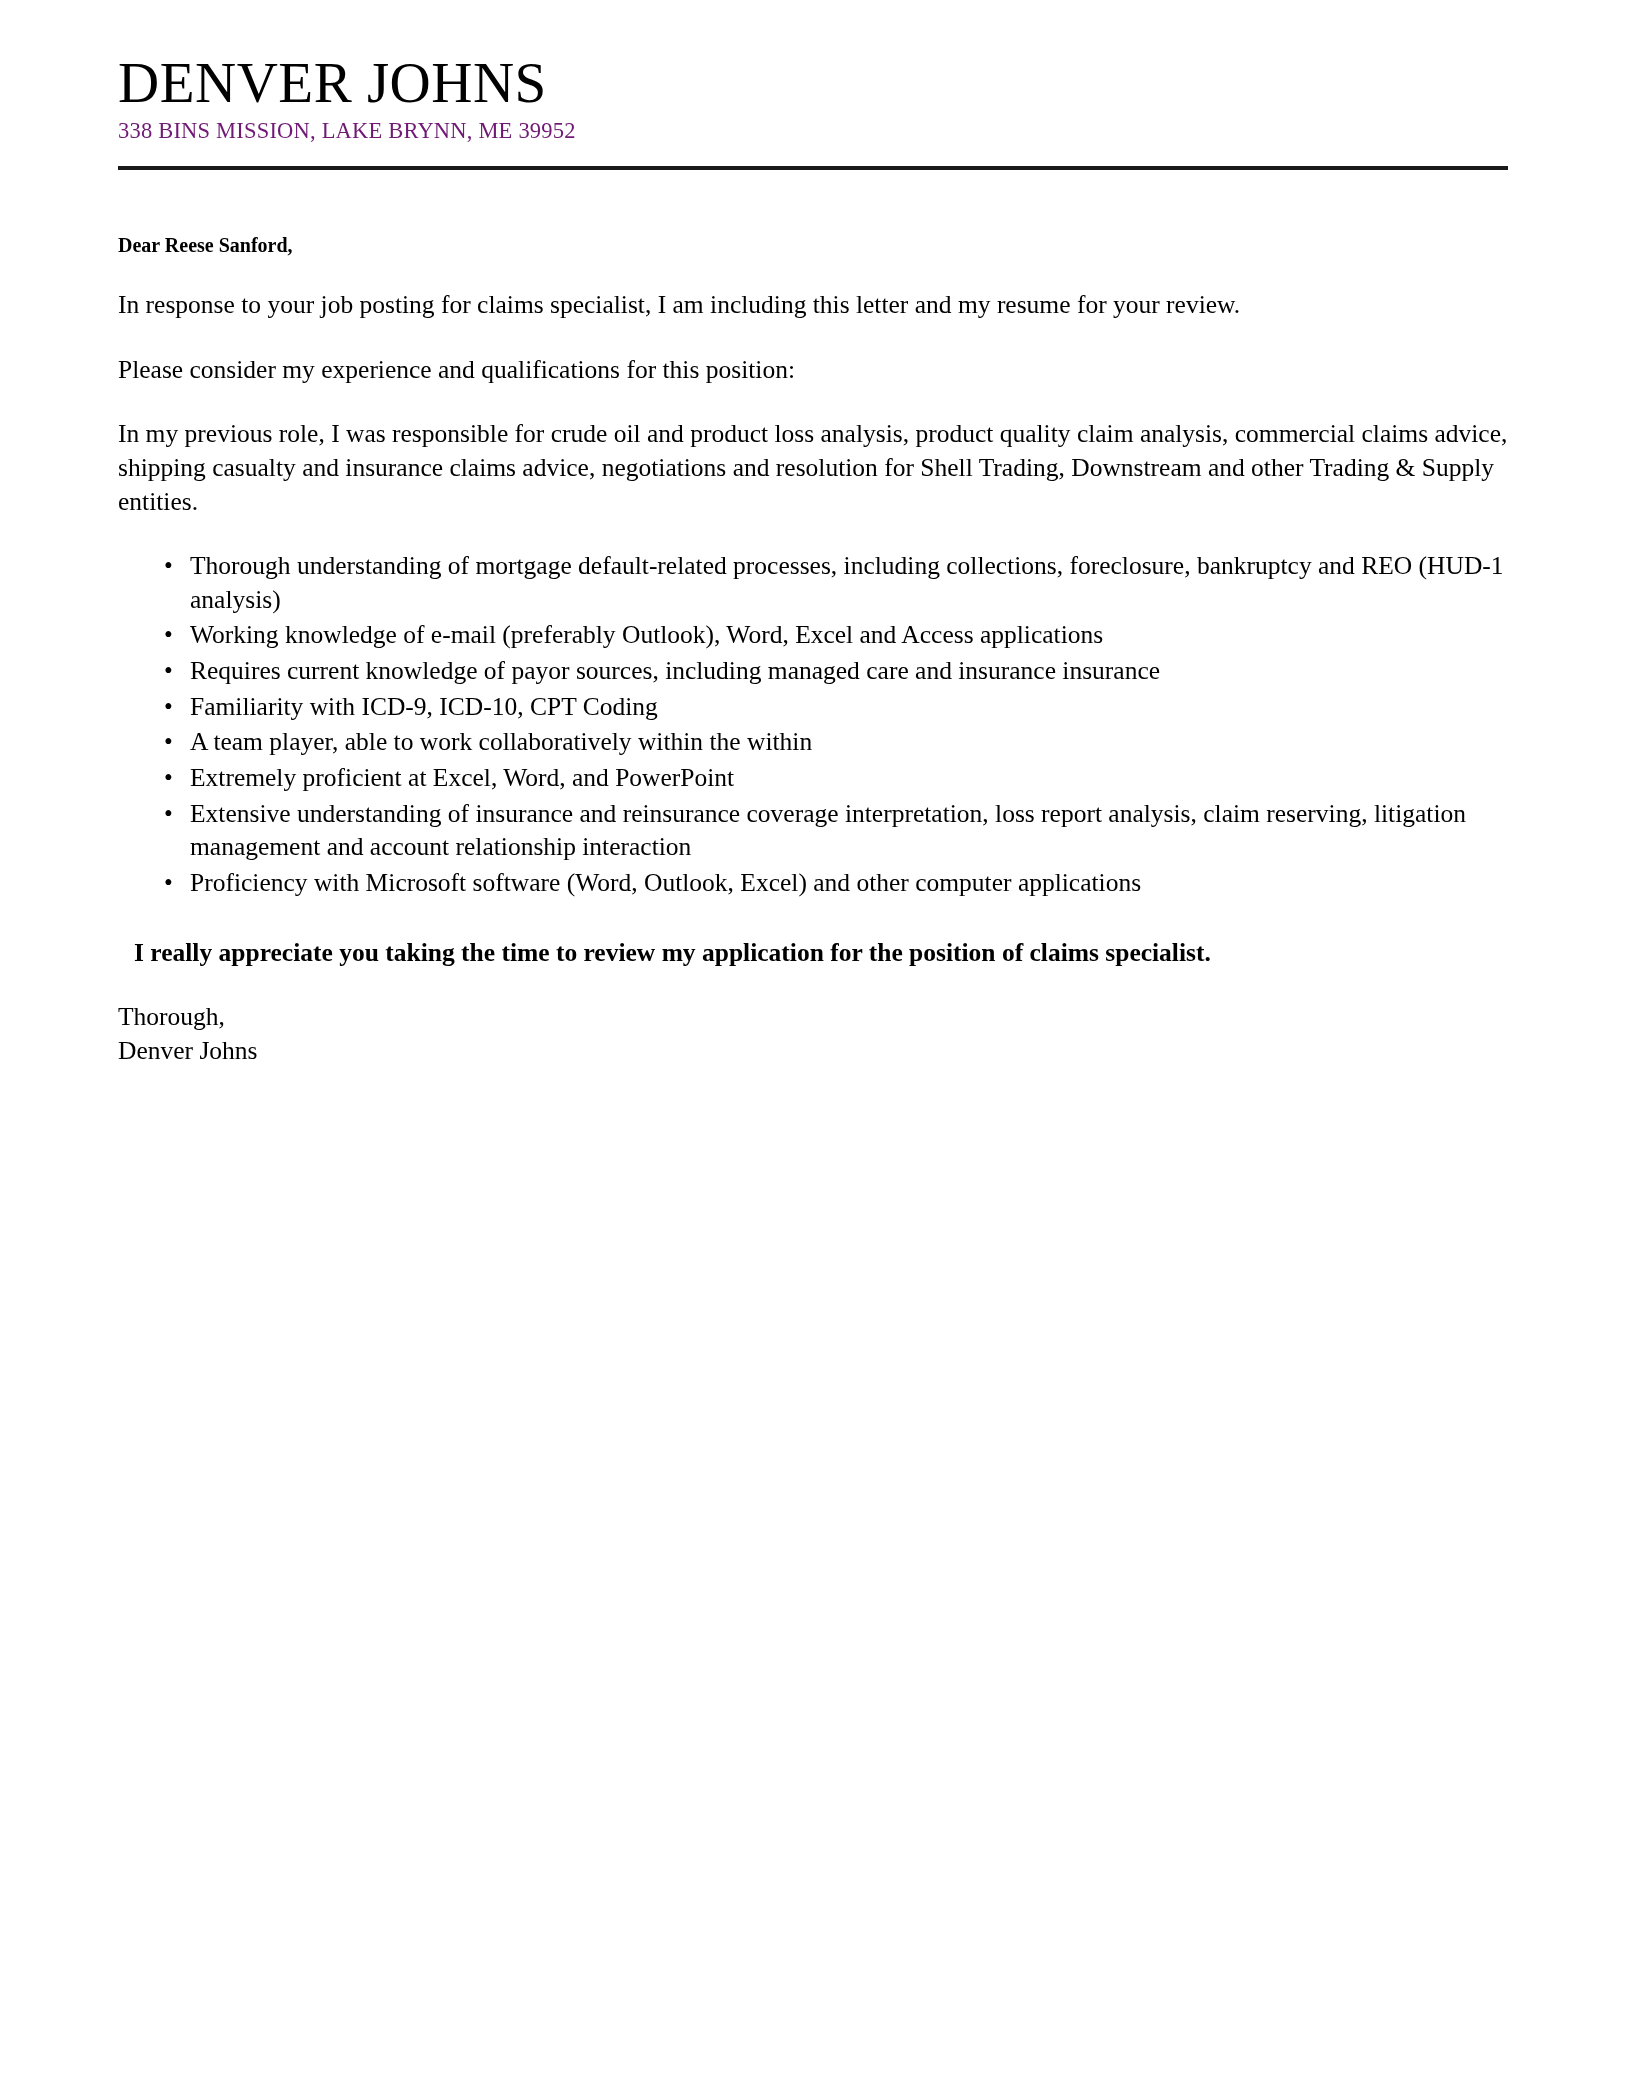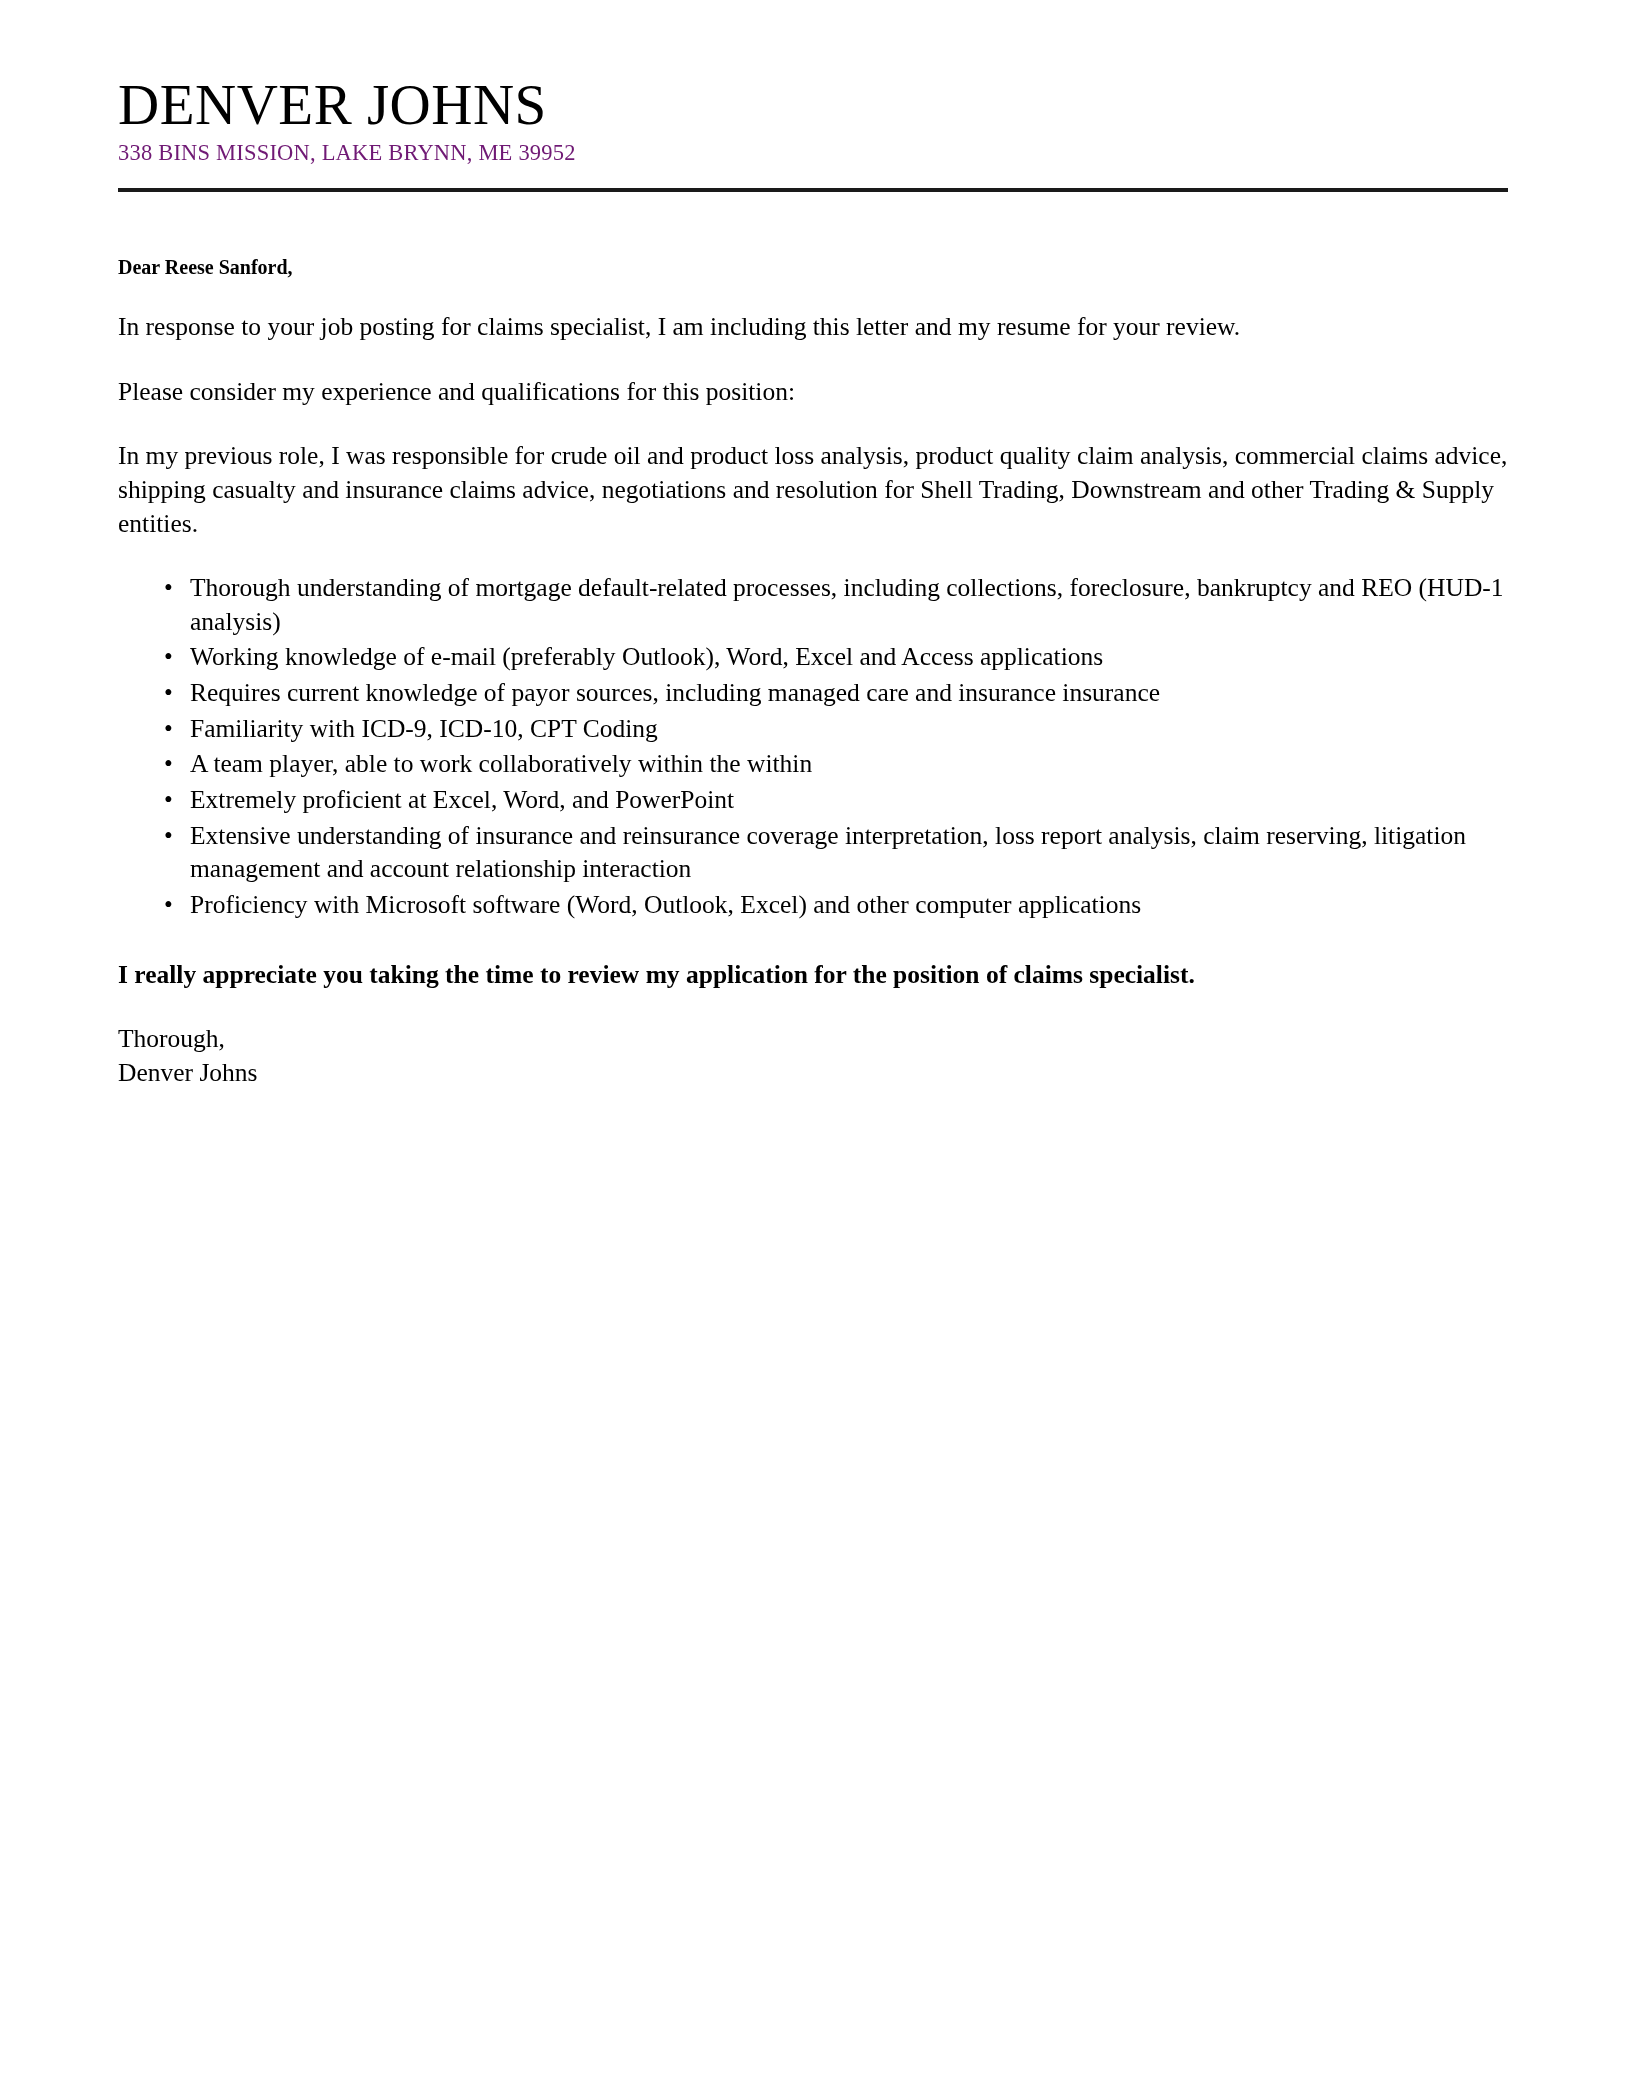--- a/index.html
+++ b/index.html
@@ -15,21 +15,21 @@
   .page {
     width: 1632px;
     height: 2098px;
     box-sizing: border-box;
     background: #ffffff;
     position: relative;
     margin: 0 auto;
     overflow: hidden;
   }
   .content {
-    padding: 74px 124px 0 118px;
+    padding: 52px 124px 0 118px;
   }
 
   
   .letterhead {
     padding-left: 0;
   }
   .name {
     font-family: "Liberation Serif", "DejaVu Serif", serif;
     font-size: 57px;
     line-height: 1.08;
@@ -81,21 +81,21 @@
   }
   .bullets li .dot {
     position: absolute;
     left: 6px;
     top: 0;
     font-size: 25px;
     line-height: 1.32;
   }
   .closing-bold {
     font-weight: bold;
-    margin: 36px 0 30px 0;
+    margin: 36px 0 30px 16px;
     line-height: 1.34;
   }
   .signoff {
     margin: 0;
     line-height: 1.34;
   }
   .signoff div {
     margin: 0;
   }
 </style>

